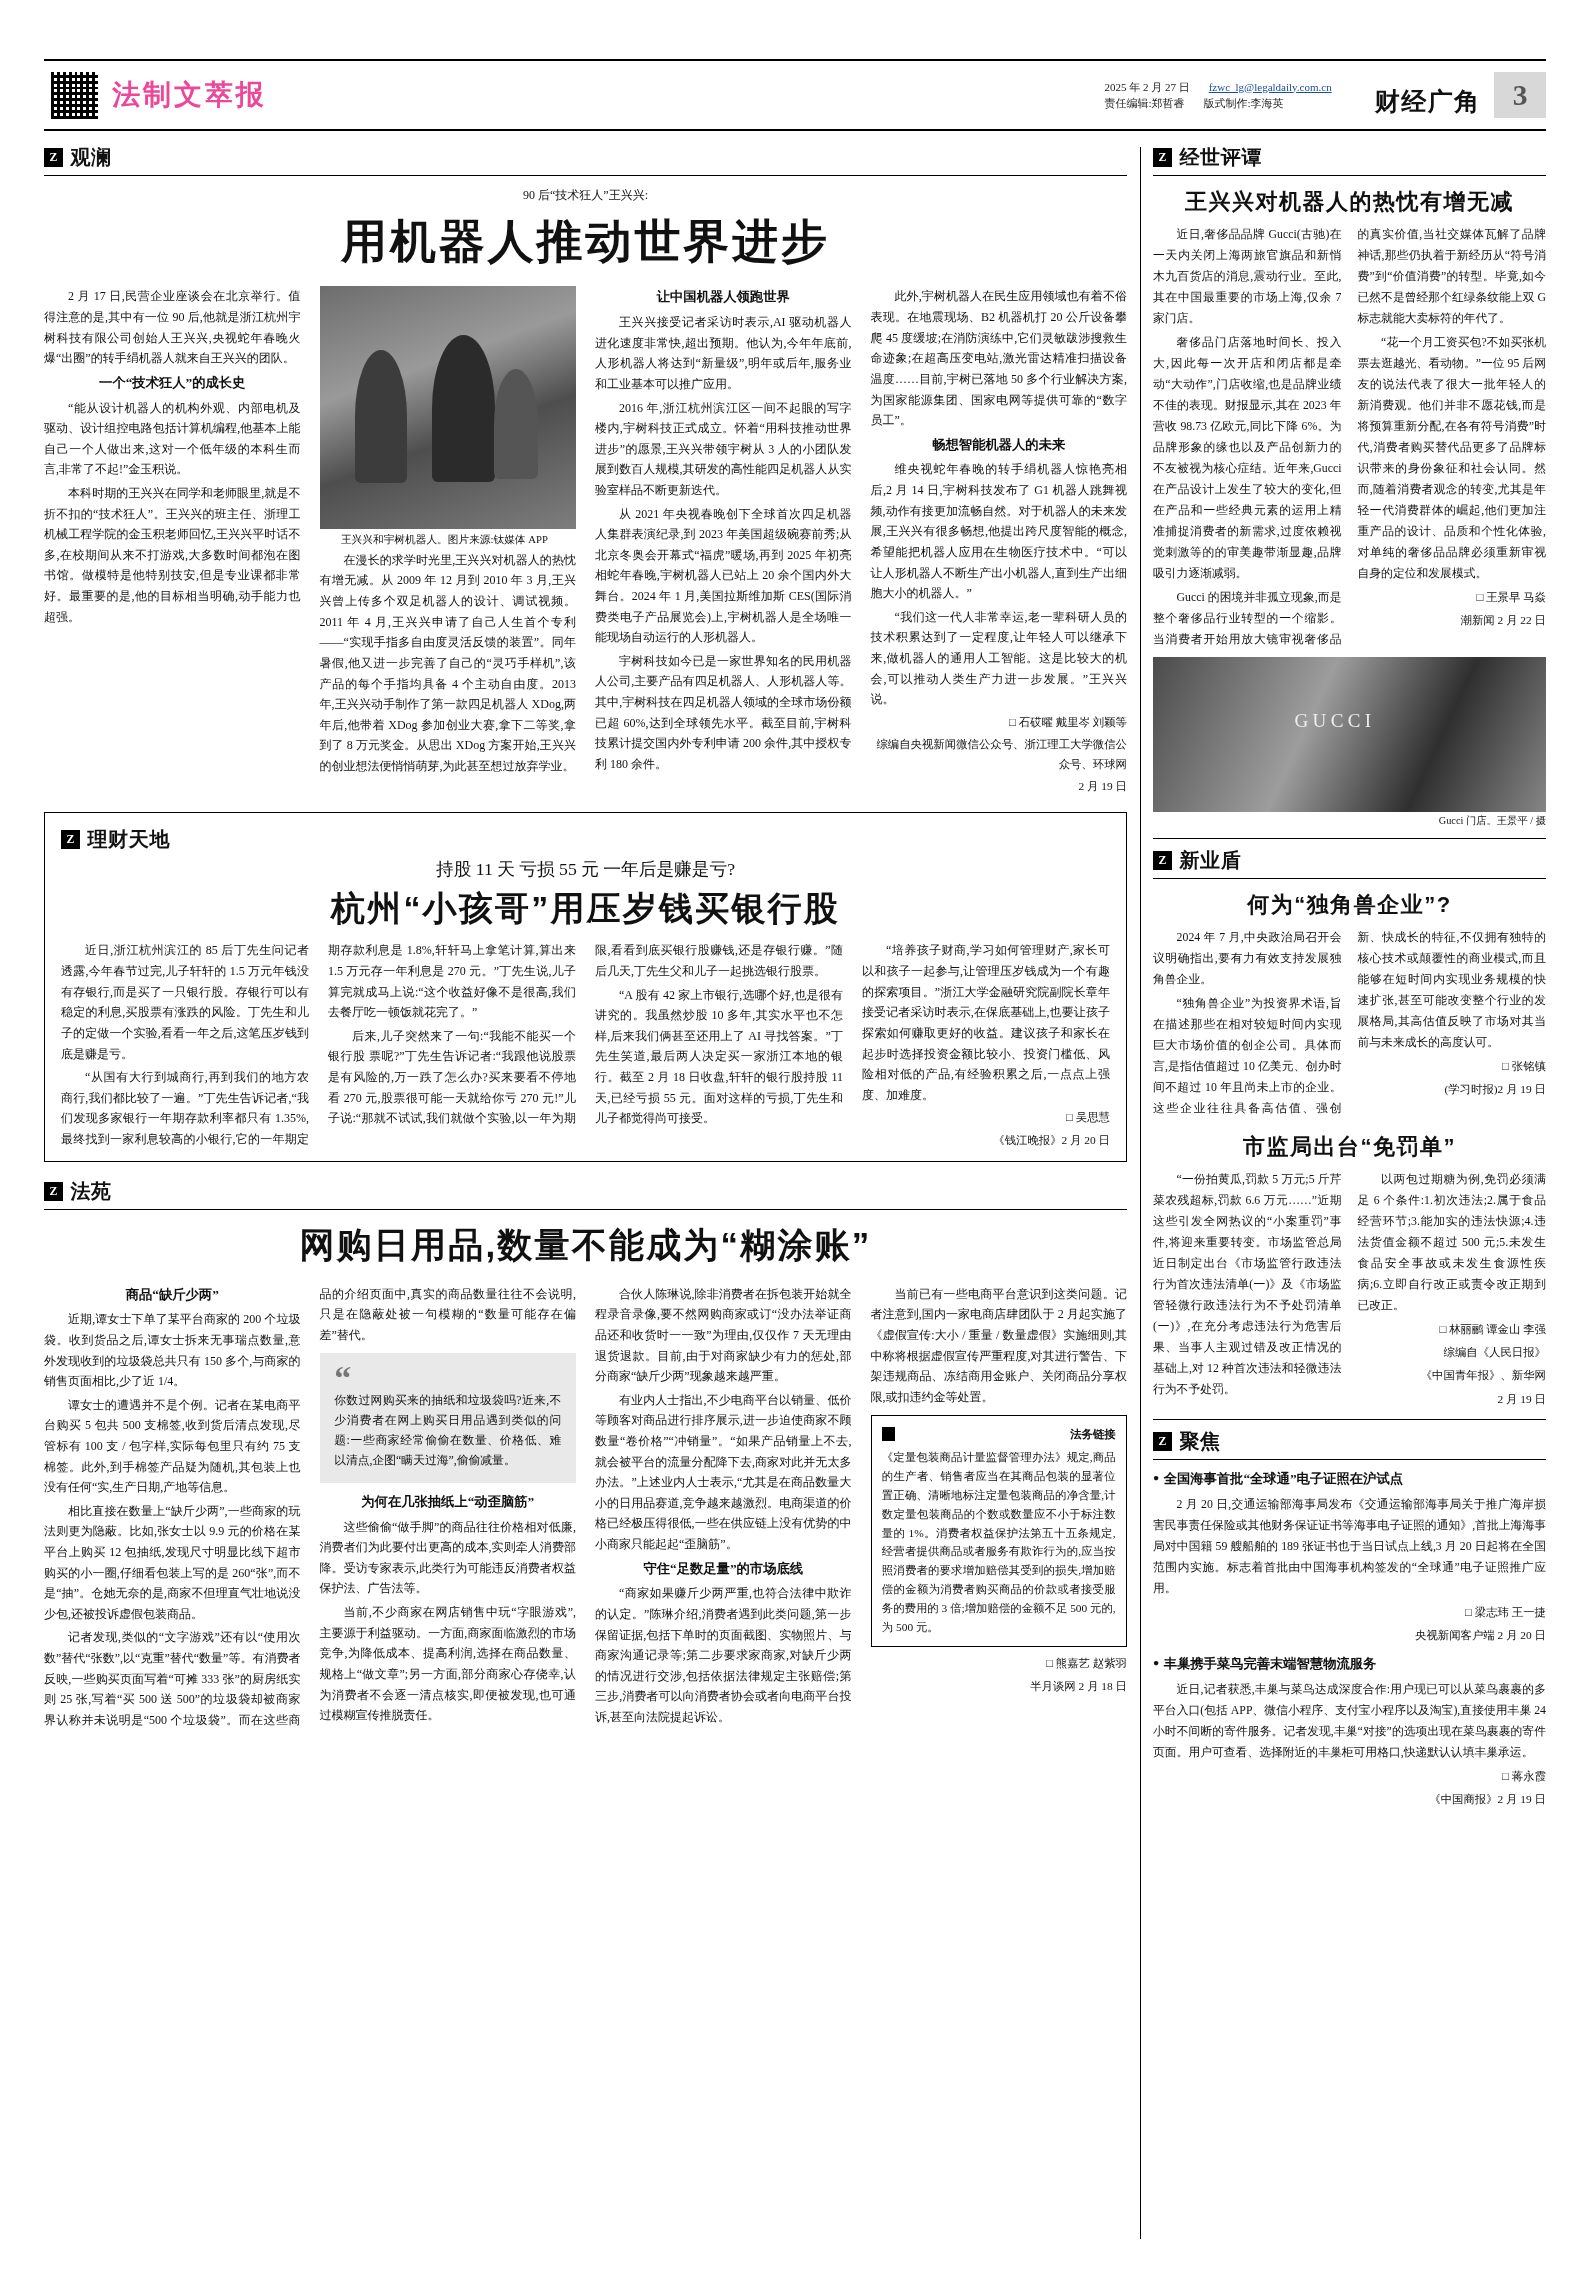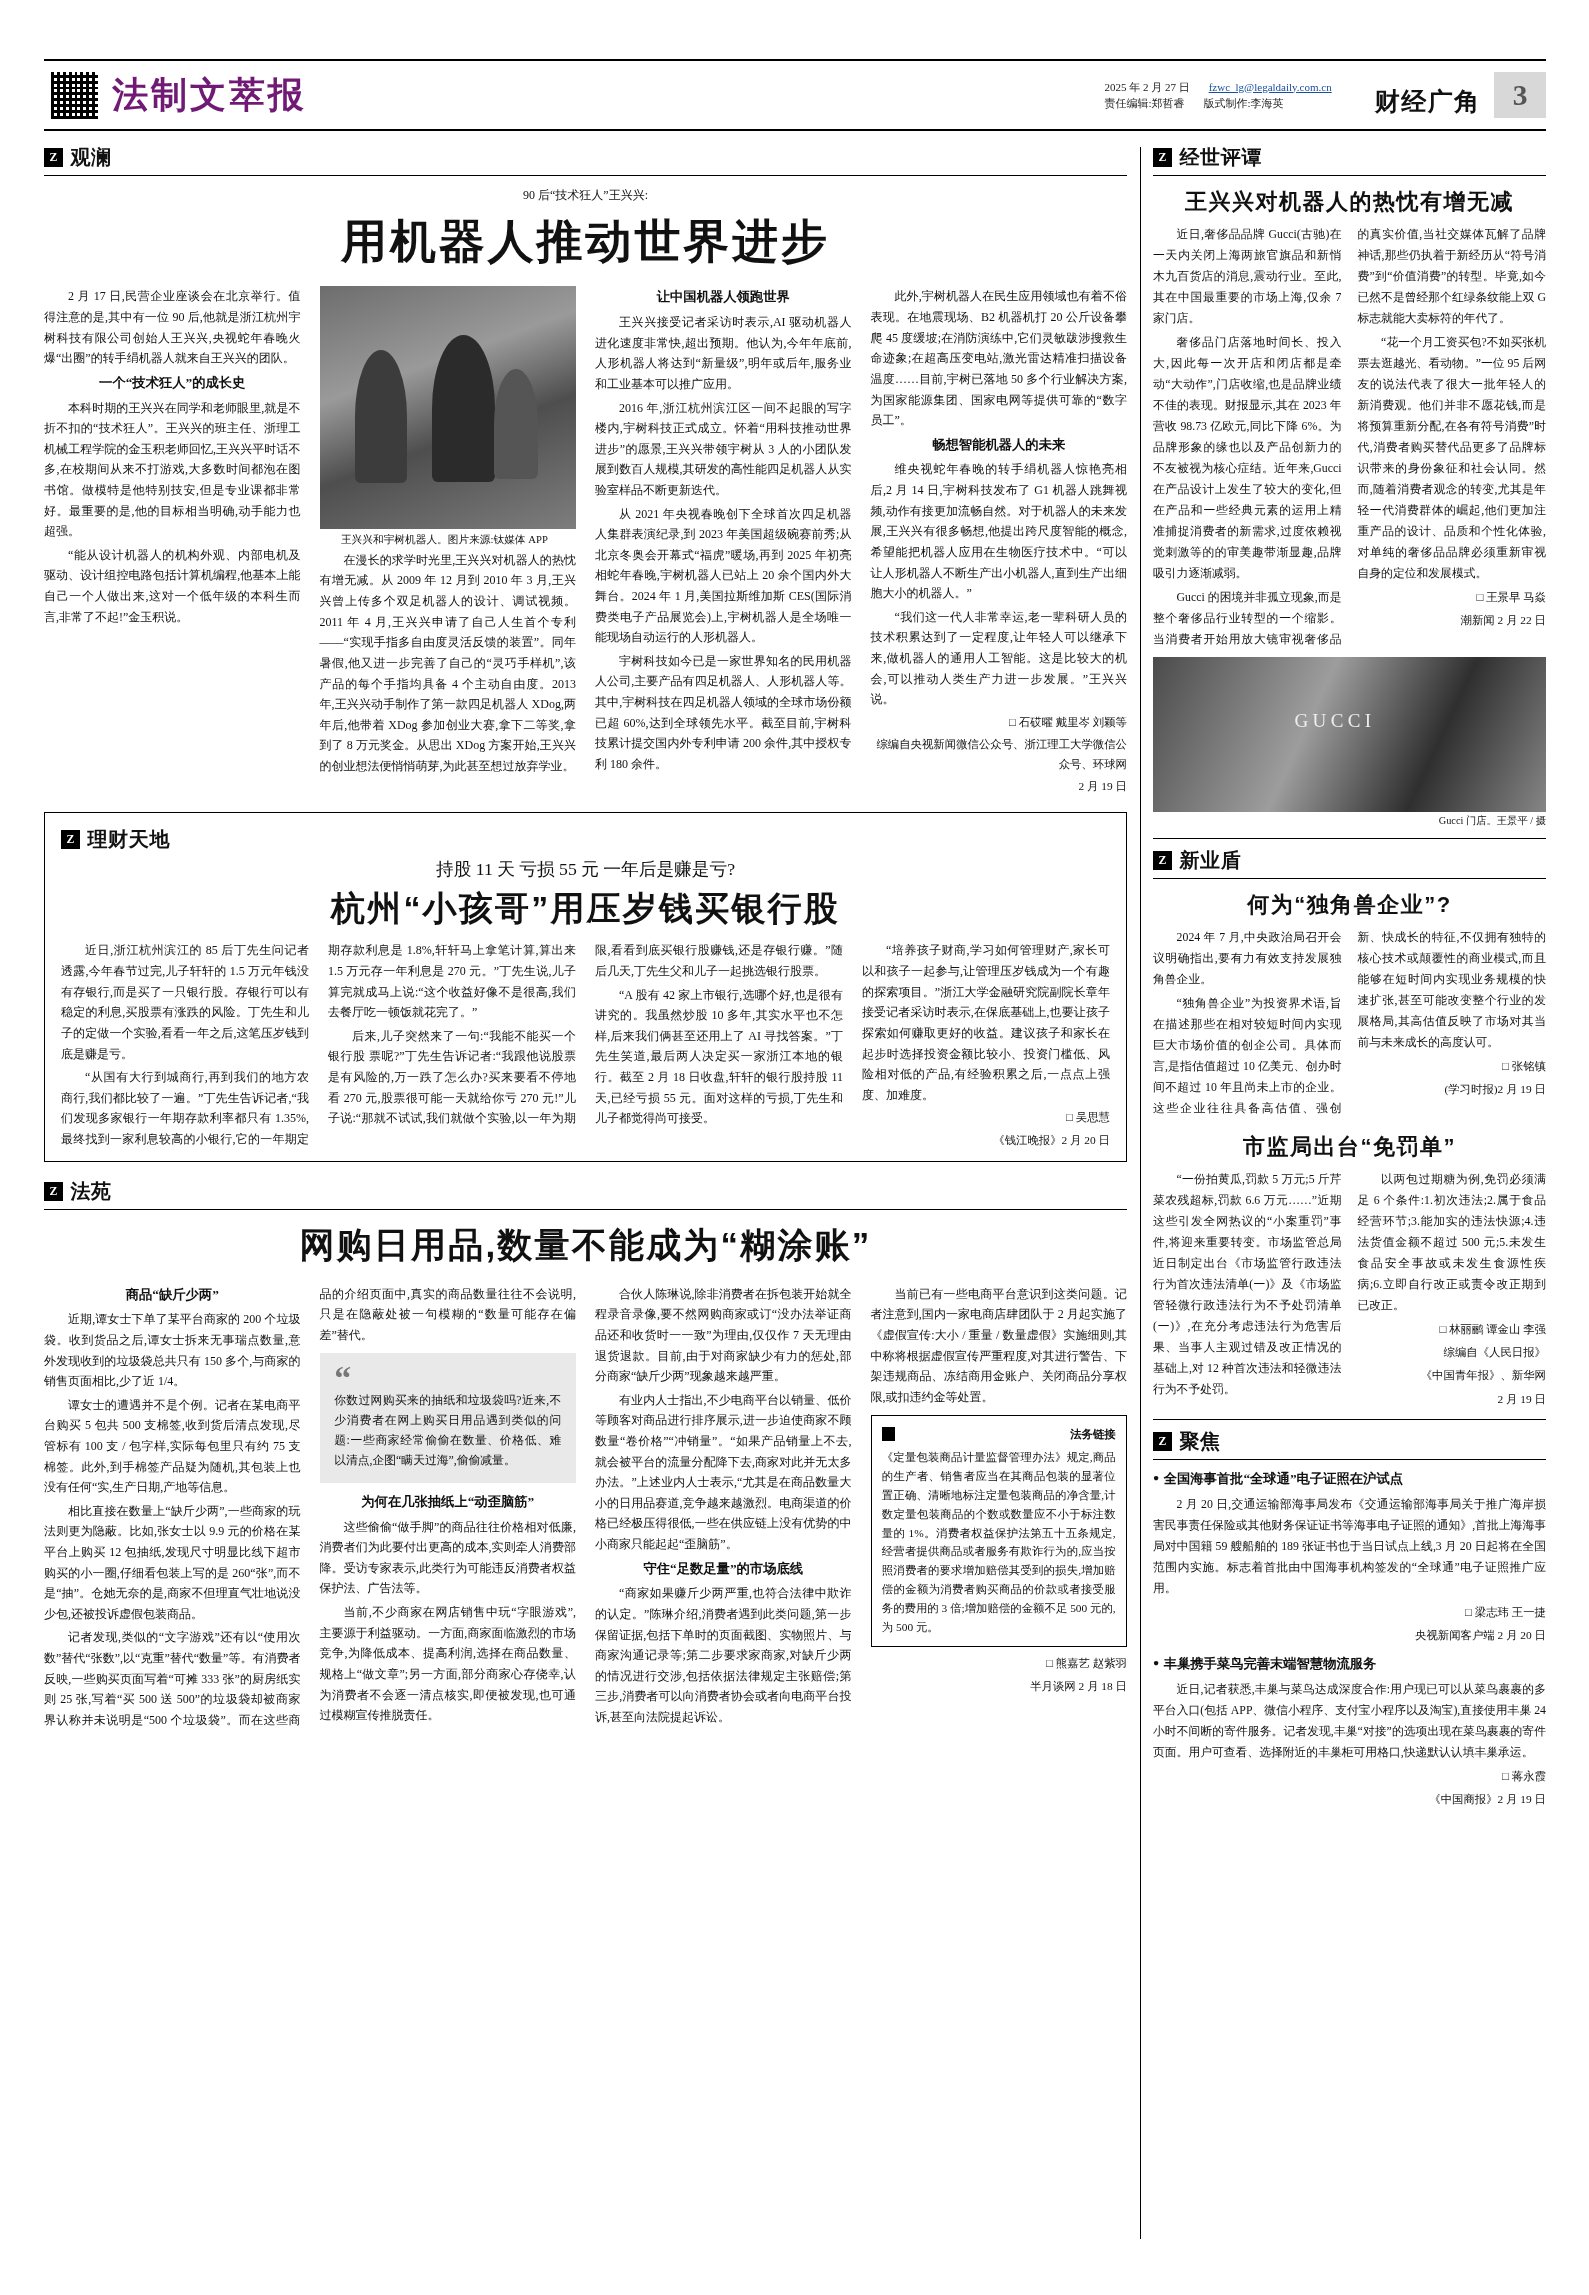--- a/index.html
+++ b/index.html
@@ -4,21 +4,21 @@
 <style>
   html,body{margin:0;padding:0;background:#fff;}
   body{width:1589px;height:2295px;font-family:"Liberation Serif","DejaVu Serif",serif;color:#111;}
   .page{position:relative;width:1589px;height:2295px;padding:0;box-sizing:border-box;}
   
   .masthead{position:absolute;left:44px;top:59px;width:1502px;height:68px;border-top:2.2px solid #000;border-bottom:2.2px solid #000;display:flex;align-items:center;}
   .qr{width:47px;height:47px;margin-left:5.9px;background:
      repeating-linear-gradient(90deg,#000 0 2.9px,#fff 2.9px 5.9px),
      repeating-linear-gradient(0deg,#000 0 2.9px,transparent 2.9px 5.9px);
      background-blend-mode:multiply;border:1.5px solid #fff;}
-  .paper-name{font-family:"Liberation Serif",serif;font-weight:bold;font-size:36px;letter-spacing:2.9px;margin-left:13.3px;color:#701a75;}
+  .paper-name{font-family:"Liberation Serif",serif;font-weight:bold;font-size:28px;letter-spacing:2.9px;margin-left:13.3px;color:#ec4899;}
   .mast-mid{margin-left:auto;display:flex;flex-direction:column;align-items:flex-start;font-size:11px;line-height:1.5;color:#222;}
   .mast-mid .row{display:flex;gap:19px;}
   .mast-right{display:flex;align-items:flex-end;margin-left:43px;}
   .section-title{font-size:25px;font-weight:bold;letter-spacing:1.5px;margin-right:13.3px;}
   .page-num{width:52px;height:46px;background:#d8d8d8;color:#555;font-size:29.5px;font-weight:bold;display:flex;align-items:center;justify-content:center;}
   
   .col-left{position:absolute;left:44px;top:144px;width:1083px;}
   .col-right{position:absolute;left:1153px;top:144px;width:393px;}
   .vrule{position:absolute;left:1140px;top:147px;width:0.7px;height:2092px;background:#000;}
   
@@ -92,22 +92,22 @@
       <div class="rtext">观澜</div>
     </div>
     <div class="rubric-line"></div>
 
     <div class="kicker">90 后“技术狂人”王兴兴:</div>
     <div class="headline">用机器人推动世界进步</div>
 
     <div class="cols4">
       <p>2 月 17 日,民营企业座谈会在北京举行。值得注意的是,其中有一位 90 后,他就是浙江杭州宇树科技有限公司创始人王兴兴,央视蛇年春晚火爆“出圈”的转手绢机器人就来自王兴兴的团队。</p>
       <p class="sub">一个“技术狂人”的成长史</p>
+      <p>“能从设计机器人的机构外观、内部电机及驱动、设计组控电路包括计算机编程,他基本上能自己一个人做出来,这对一个低年级的本科生而言,非常了不起!”金玉积说。</p>
       <p>本科时期的王兴兴在同学和老师眼里,就是不折不扣的“技术狂人”。王兴兴的班主任、浙理工机械工程学院的金玉积老师回忆,王兴兴平时话不多,在校期间从来不打游戏,大多数时间都泡在图书馆。做模特是他特别技安,但是专业课都非常好。最重要的是,他的目标相当明确,动手能力也超强。</p>
-      <p>“能从设计机器人的机构外观、内部电机及驱动、设计组控电路包括计算机编程,他基本上能自己一个人做出来,这对一个低年级的本科生而言,非常了不起!”金玉积说。</p>
 
       <div class="photo" style="height:243px;margin:4.4px 0 1.5px;">
         <div class="g"></div>
         <div class="fig" style="left:14%;top:26%;width:52px;height:133px;"></div>
         <div class="fig" style="left:44%;top:20%;width:63px;height:147px;background:#2b2b2b;"></div>
         <div class="fig" style="left:68%;top:34%;width:44px;height:110px;background:#555;"></div>
       </div>
       <p class="caption">王兴兴和宇树机器人。图片来源:钛媒体 APP</p>
 
       <p>在漫长的求学时光里,王兴兴对机器人的热忱有增无减。从 2009 年 12 月到 2010 年 3 月,王兴兴曾上传多个双足机器人的设计、调试视频。2011 年 4 月,王兴兴申请了自己人生首个专利——“实现手指多自由度灵活反馈的装置”。同年暑假,他又进一步完善了自己的“灵巧手样机”,该产品的每个手指均具备 4 个主动自由度。2013 年,王兴兴动手制作了第一款四足机器人 XDog,两年后,他带着 XDog 参加创业大赛,拿下二等奖,拿到了 8 万元奖金。从思出 XDog 方案开始,王兴兴的创业想法便悄悄萌芽,为此甚至想过放弃学业。</p>

